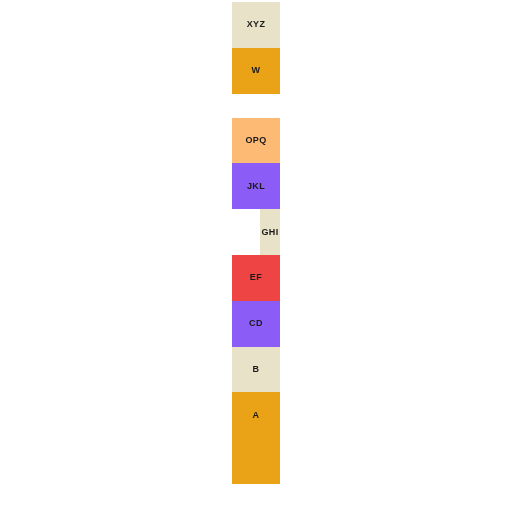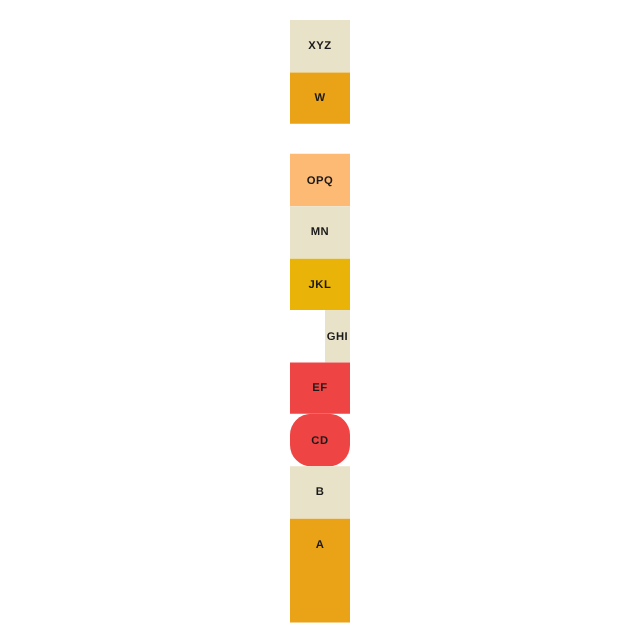--- a/index.html
+++ b/index.html
@@ -52,43 +52,40 @@
     line-height: 1;
     text-align: center;
     user-select: none;
     white-space: nowrap;
   }
 </style>
 </head>
 <body>
 
 <div id="canvas" style="background: rgb(255, 255, 255);">
-  <div id="strip" style="left: 232px; top: 16px; width: 48px; height: 482px;">
+  <div id="strip" style="left: 232px; top: 2px; width: 48px; height: 482px;">
       <div class="segment" style="background: rgb(232, 226, 200);">
         <span class="segment-label" style="color: rgb(26, 26, 26);">XYZ</span>
       </div>
       <div class="segment" style="background: rgb(234, 163, 22);">
         <span class="segment-label" style="color: rgb(26, 26, 26);">W</span>
       </div>
       <div class="segment" style="background: #fdba74; margin-top: 24px;">
         <span class="segment-label" style="color: rgb(26, 26, 26);">OPQ</span>
       </div>
-      <div class="segment" style="background: rgb(232, 226, 200);">
-        <span class="segment-label" style="color: rgb(26, 26, 26);">MN</span>
-      </div>
-      <div class="segment" style="background: #eab308;">
+      <div class="segment" style="background: #8b5cf6;">
         <span class="segment-label" style="color: rgb(26, 26, 26);">JKL</span>
       </div>
       <div class="segment" style="background: rgb(232, 226, 200); margin-left: 28px;">
         <span class="segment-label" style="color: rgb(26, 26, 26);">GHI</span>
       </div>
       <div class="segment" style="background: #ef4444;">
         <span class="segment-label" style="color: rgb(26, 26, 26);">EF</span>
       </div>
-      <div class="segment" style="background: #ef4444; border-radius: 17px;">
+      <div class="segment" style="background: #8b5cf6;">
         <span class="segment-label" style="color: rgb(26, 26, 26);">CD</span>
       </div>
       <div class="segment" style="background: rgb(232, 226, 200);">
         <span class="segment-label" style="color: rgb(26, 26, 26);">B</span>
       </div>
       <div class="segment" style="background: rgb(234, 163, 22);">
         <span class="segment-label" style="color: rgb(26, 26, 26);">A</span>
       </div>
       <div class="segment" style="background: rgb(234, 163, 22);">
         <span class="segment-label" style="color: rgb(26, 26, 26);"></span>

